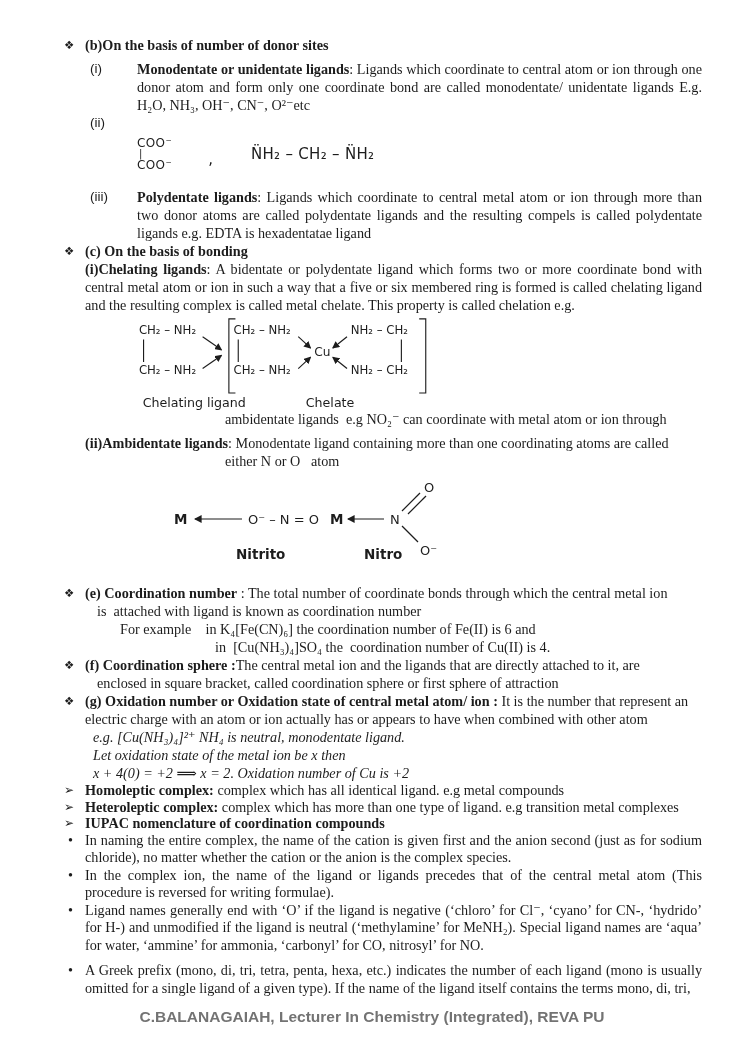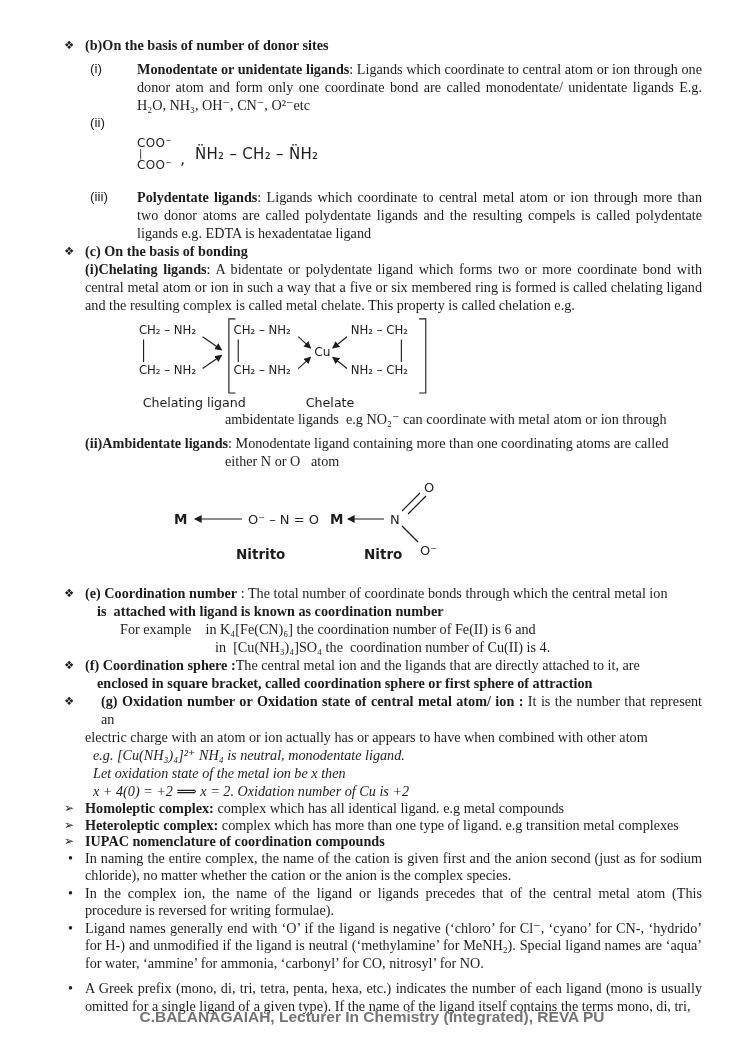--- a/index.html
+++ b/index.html
@@ -8,32 +8,32 @@
     font-family:"Liberation Serif","DejaVu Serif",serif;font-size:14.2px;line-height:18px;
     box-sizing:border-box;padding:36px 42px 0 64px;overflow:hidden;margin:0 auto;
   }
   .sec{display:flex;}
   .flag{width:21px;flex:none;font-size:11.5px;line-height:18px;}
   .bold{font-weight:bold;}
   .body{flex:1;}
   .item{display:flex;}
   .inum{flex:none;width:47px;margin-left:26px;font-family:"Liberation Sans","DejaVu Sans",sans-serif;font-size:13.5px;}
   .itext{flex:1;text-align:justify;}
-  .just{text-align:justify;margin-left:16px;}
+  .just{text-align:justify;}
   .pre{white-space:pre-wrap;}
   .ml21{margin-left:21px;}
   .ind8{padding-left:8px;font-style:italic;}
-  .ind12{padding-left:12px;font-weight:bold;}
+  .ind12{padding-left:12px;}
   .ind35{padding-left:35px;}
   .ind130{padding-left:130px;}
   .ind140{padding-left:140px;}
   .mt6{margin-top:6px;}
   .mt8{margin-top:8px;}
   .mt12{margin-top:12px;}
-  .oxalate{display:flex;align-items:center;margin-left:73px;font-family:"DejaVu Sans",sans-serif;height:44px;}
+  .oxalate{display:flex;align-items:center;margin-left:73px;font-family:"DejaVu Sans",sans-serif;height:44px;gap:28px;}
   .coo-col{display:flex;flex-direction:column;font-size:12px;line-height:12px;letter-spacing:.4px;}
   .coo-bond{font-size:10px;line-height:10px;margin-left:2px;}
   .ox-comma{font-size:15px;margin:10px 0 0 8px;}
   .ox-chain{font-size:15px;margin-left:10px;letter-spacing:.3px;}
   .diagram1{margin-left:73px;margin-top:0;display:block;}
   .diagram2{margin-left:104px;margin-top:8px;margin-bottom:18px;display:block;}
   svg text{font-family:"DejaVu Sans",sans-serif;fill:#1d1d1d;}
   svg line,svg polyline{stroke:#1d1d1d;stroke-width:1.2;fill:none;}
   .arrow-row{display:flex;line-height:16.5px;}
   .arrow-flag{width:21px;flex:none;font-size:12px;}

